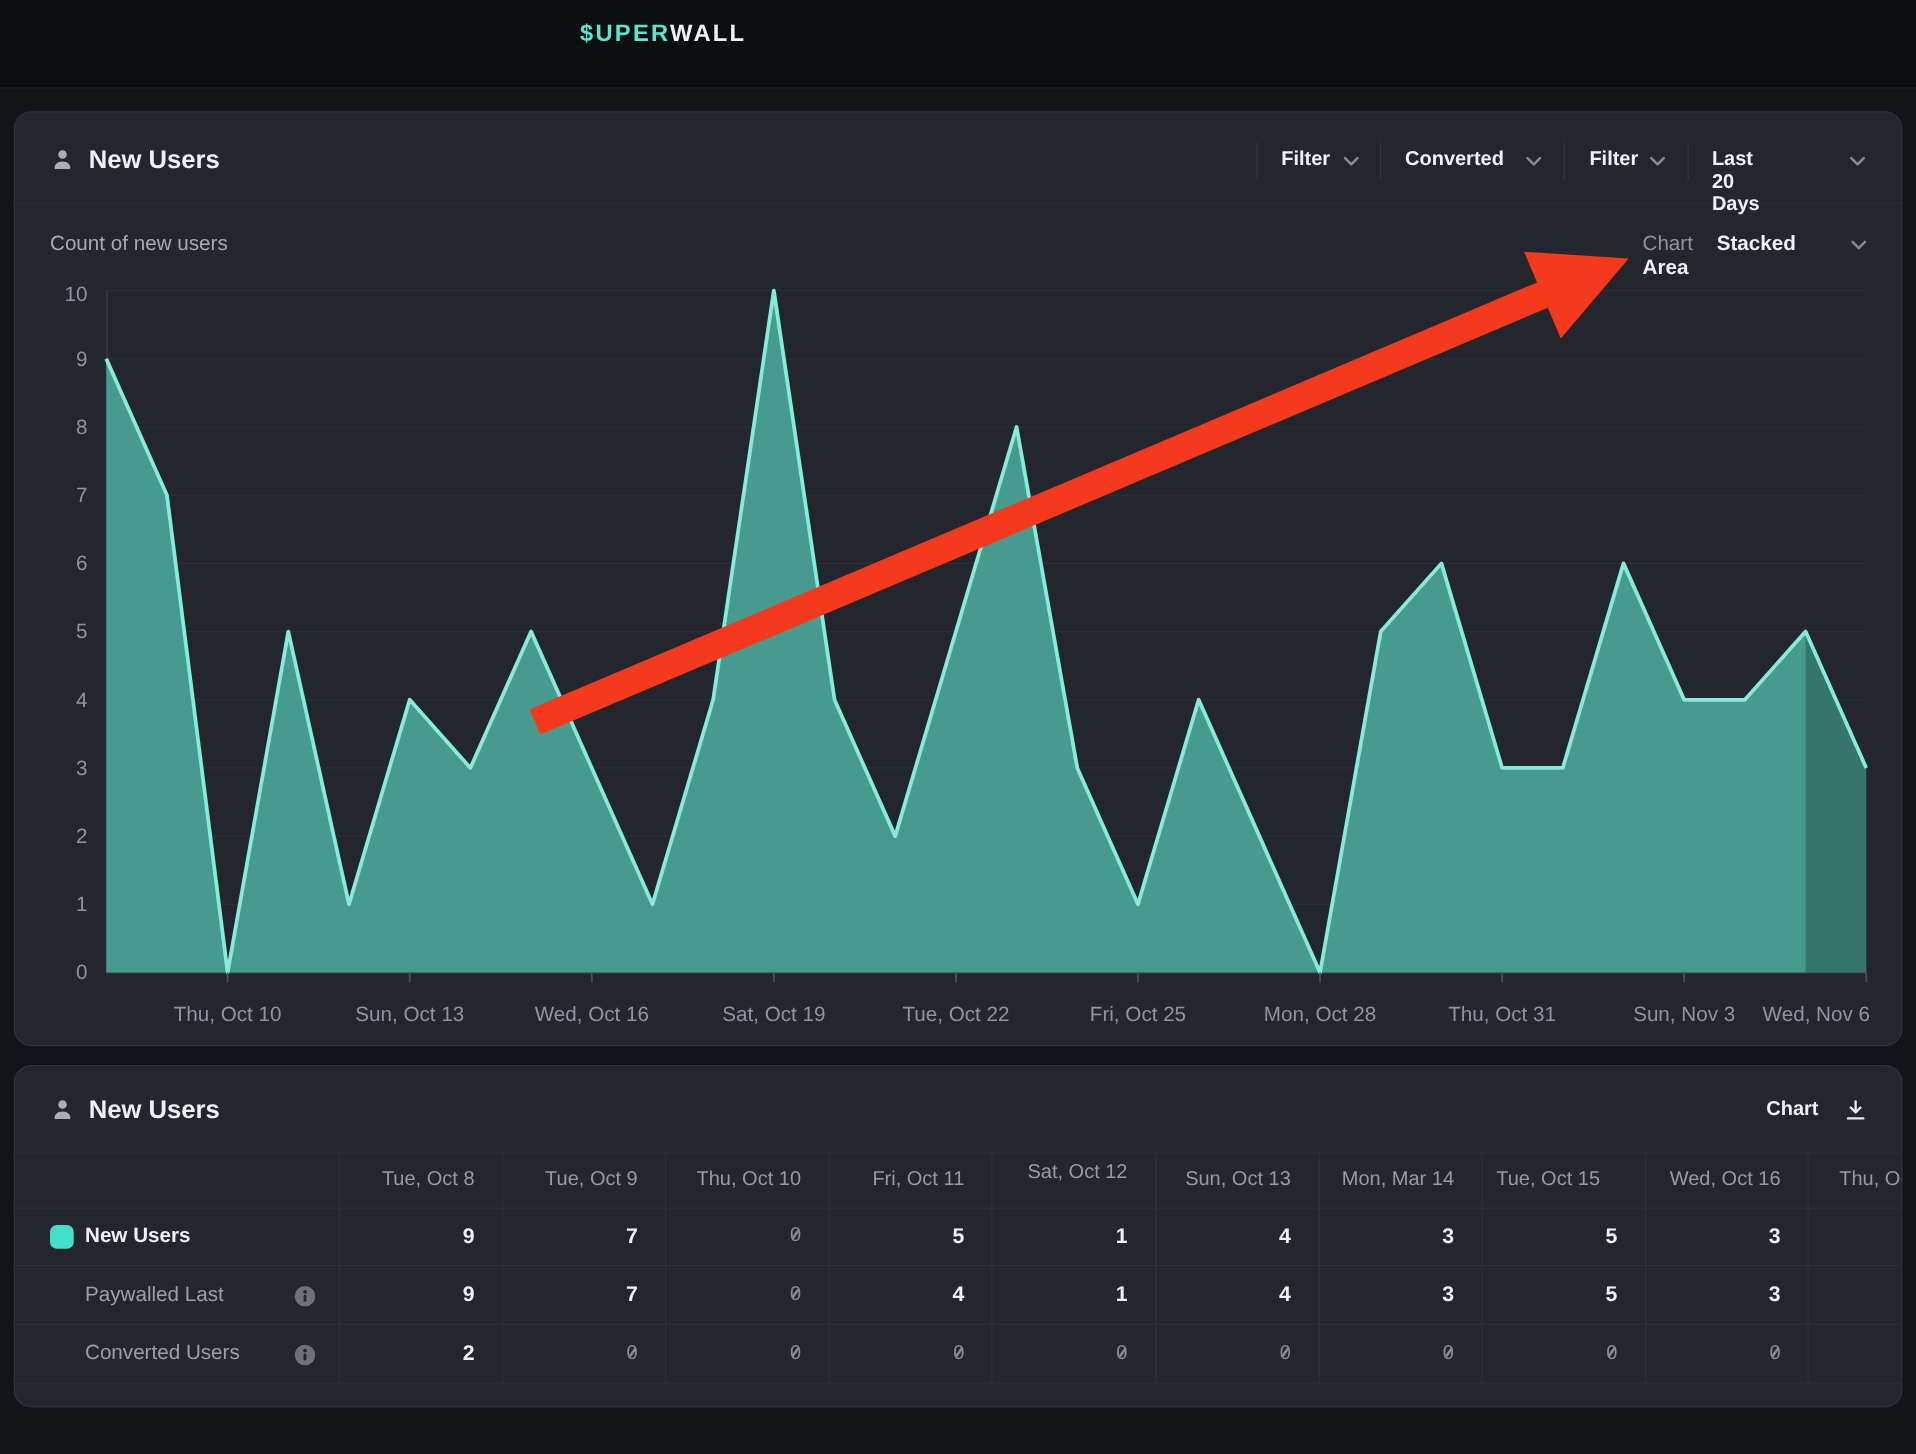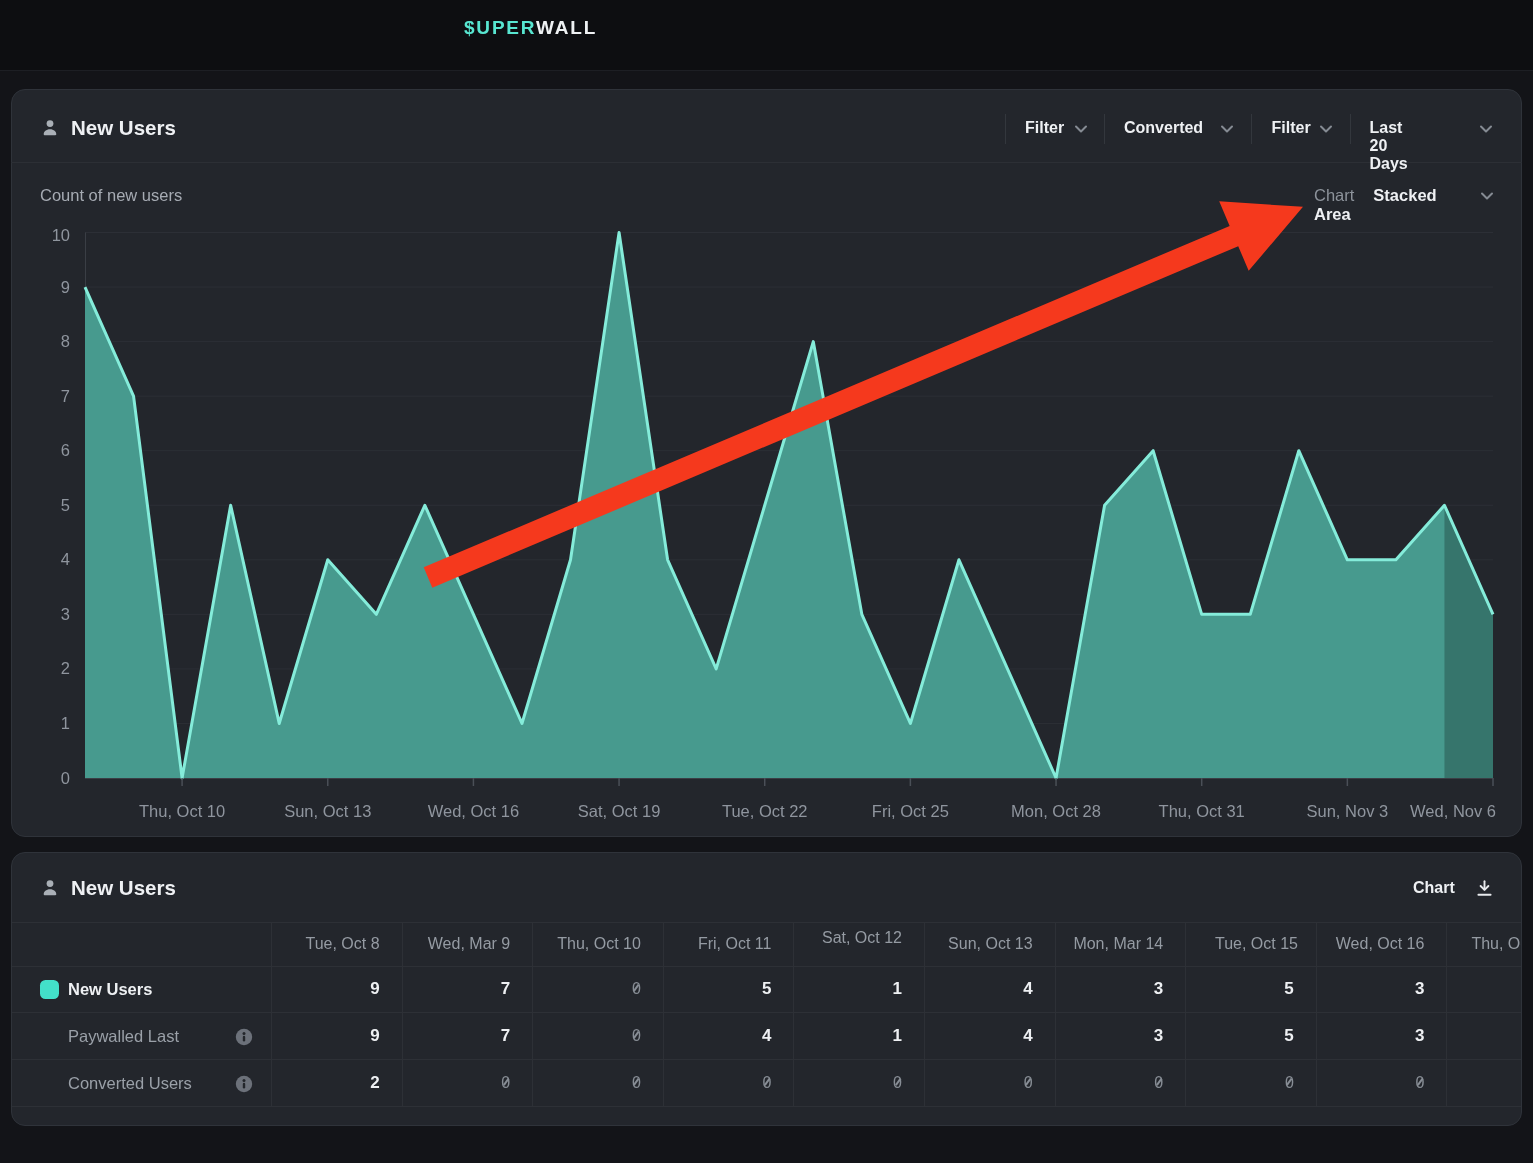--- a/index.html
+++ b/index.html
@@ -129,27 +129,27 @@
       <div class="vl" style="left:389.6px;top:69px;height:184.5px"></div>
       <div class="vl" style="left:520.2px;top:69px;height:184.5px"></div>
       <div class="vl" style="left:650.8px;top:69px;height:184.5px"></div>
       <div class="vl" style="left:781.4px;top:69px;height:184.5px"></div>
       <div class="vl" style="left:912px;top:69px;height:184.5px"></div>
       <div class="vl" style="left:1042.6px;top:69px;height:184.5px"></div>
       <div class="vl" style="left:1173.2px;top:69px;height:184.5px"></div>
       <div class="vl" style="left:1303.8px;top:69px;height:184.5px"></div>
       <div class="vl" style="left:1434.4px;top:69px;height:184.5px"></div>
       <div class="dh" style="right:1141.4px;top:91px">Tue, Oct 8</div>
-      <div class="dh" style="right:1010.8px;top:91px">Wed, Mar 9</div>
+      <div class="dh" style="right:1010.8px;top:91px">Tue, Oct 9</div>
       <div class="dh" style="right:880.2px;top:91px">Thu, Oct 10</div>
       <div class="dh" style="right:749.6px;top:91px">Fri, Oct 11</div>
       <div class="dh" style="right:619px;top:85px">Sat, Oct 12</div>
       <div class="dh" style="right:488.4px;top:91px">Sun, Oct 13</div>
       <div class="dh" style="right:357.8px;top:91px">Mon, Mar 14</div>
-      <div class="dh" style="right:223px;top:91px">Tue, Oct 15</div>
+      <div class="dh" style="right:241px;top:91px">Tue, Oct 15</div>
       <div class="dh" style="right:96.6px;top:91px">Wed, Oct 16</div>
       <div class="dh" style="right:-34px;top:91px">Thu, Oct 17</div>
       <div class="dv" style="right:1141.4px;top:136.5px">9</div>
       <div class="dv" style="right:1010.8px;top:136.5px">7</div>
       <div class="dz" style="right:880.2px;top:136.5px"><span class="z">0</span></div>
       <div class="dv" style="right:749.6px;top:136.5px">5</div>
       <div class="dv" style="right:619px;top:136.5px">1</div>
       <div class="dv" style="right:488.4px;top:136.5px">4</div>
       <div class="dv" style="right:357.8px;top:136.5px">3</div>
       <div class="dv" style="right:227.2px;top:136.5px">5</div>

